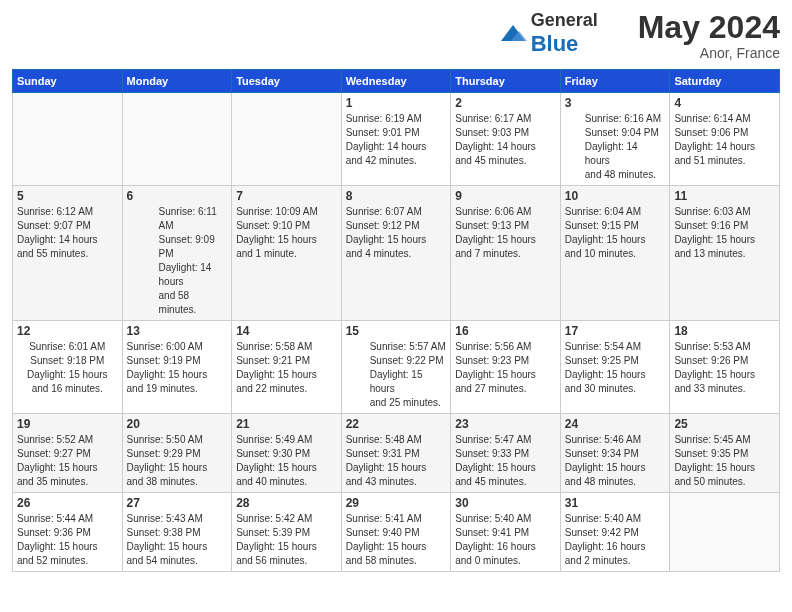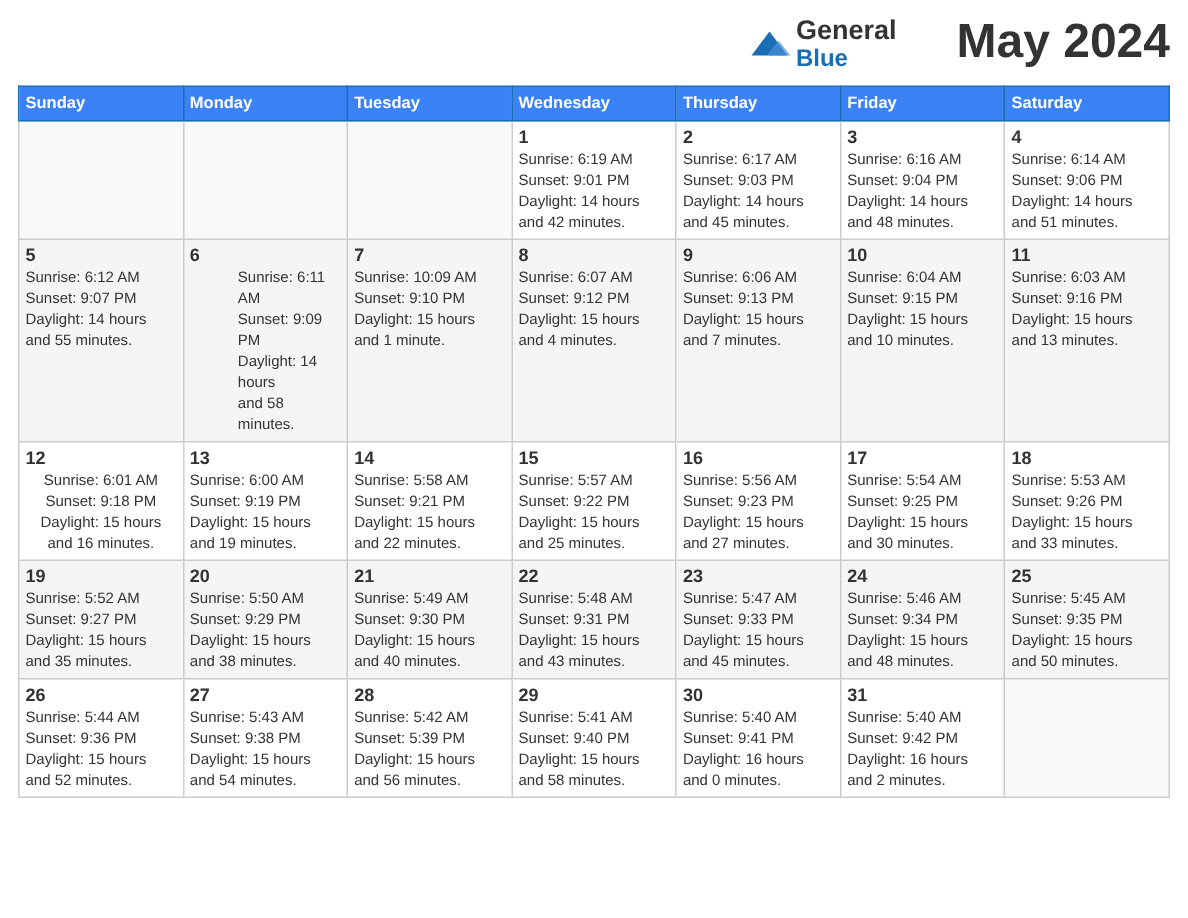--- a/index.html
+++ b/index.html
@@ -42,21 +42,21 @@
     .location {
       font-size: 14px;
       color: #555;
     }
     table {
       width: 100%;
       border-collapse: collapse;
       table-layout: fixed;
     }
     thead tr th {
-      background-color: #3b82f6;
+      background-color: #1d4ed8;
       color: #fff;
       font-size: 11px;
       font-weight: bold;
       padding: 5px 4px;
       text-align: left;
       border: 1px solid #1a6eb5;
     }
     tbody tr td {
       vertical-align: top;
       border: 1px solid #ccc;
@@ -89,25 +89,26 @@
 
 <div class="container">
   <div class="header">
     <div class="logo">
       <svg class="logo-icon" viewBox="0 0 28 22" xmlns="http://www.w3.org/2000/svg">
         <polygon points="14,2 26,18 2,18" fill="#1a6eb5"></polygon>
         <polygon points="20,8 28,18 12,18" fill="#4a90d9" opacity="0.7"></polygon>
       </svg>
       <div>
         <span style="font-size:18px;font-weight:bold;color:#333;">General</span><br>
-        <span style="font-size:16px;font-weight:bold;color:#1a6eb5;">Blue</span>
+        <span style="font-size:22px;font-weight:bold;color:#1a6eb5;">Blue</span>
       </div>
     </div>
     <div class="title-block">
       <div class="month-year">May 2024</div>
+      <div class="location">Anor, France</div>
     </div>
   </div>
 
   <table>
     <thead>
       <tr>
         <th>Sunday</th>
         <th>Monday</th>
         <th>Tuesday</th>
         <th>Wednesday</th>
@@ -130,21 +131,21 @@
           </td>
           <td>
             <div class="day-number">2</div>
             <div class="day-info" style="white-space: pre-line;">Sunrise: 6:17 AM
 Sunset: 9:03 PM
 Daylight: 14 hours
 and 45 minutes.</div>
           </td>
           <td>
             <div class="day-number">3</div>
-            <div class="day-info" style="white-space: pre-line;">Sunrise: 6:16 AM
+            <div class="day-info" style="white-space: pre-line; margin-left: 20px;">Sunrise: 6:16 AM
 Sunset: 9:04 PM
 Daylight: 14 hours
 and 48 minutes.</div>
           </td>
           <td>
             <div class="day-number">4</div>
             <div class="day-info" style="white-space: pre-line;">Sunrise: 6:14 AM
 Sunset: 9:06 PM
 Daylight: 14 hours
 and 51 minutes.</div>
@@ -218,21 +219,21 @@
           </td>
           <td>
             <div class="day-number">14</div>
             <div class="day-info" style="white-space: pre-line;">Sunrise: 5:58 AM
 Sunset: 9:21 PM
 Daylight: 15 hours
 and 22 minutes.</div>
           </td>
           <td>
             <div class="day-number">15</div>
-            <div class="day-info" style="white-space: pre-line;">Sunrise: 5:57 AM
+            <div class="day-info" style="white-space: pre-line; margin-left: 24px;">Sunrise: 5:57 AM
 Sunset: 9:22 PM
 Daylight: 15 hours
 and 25 minutes.</div>
           </td>
           <td>
             <div class="day-number">16</div>
             <div class="day-info" style="white-space: pre-line;">Sunrise: 5:56 AM
 Sunset: 9:23 PM
 Daylight: 15 hours
 and 27 minutes.</div>

